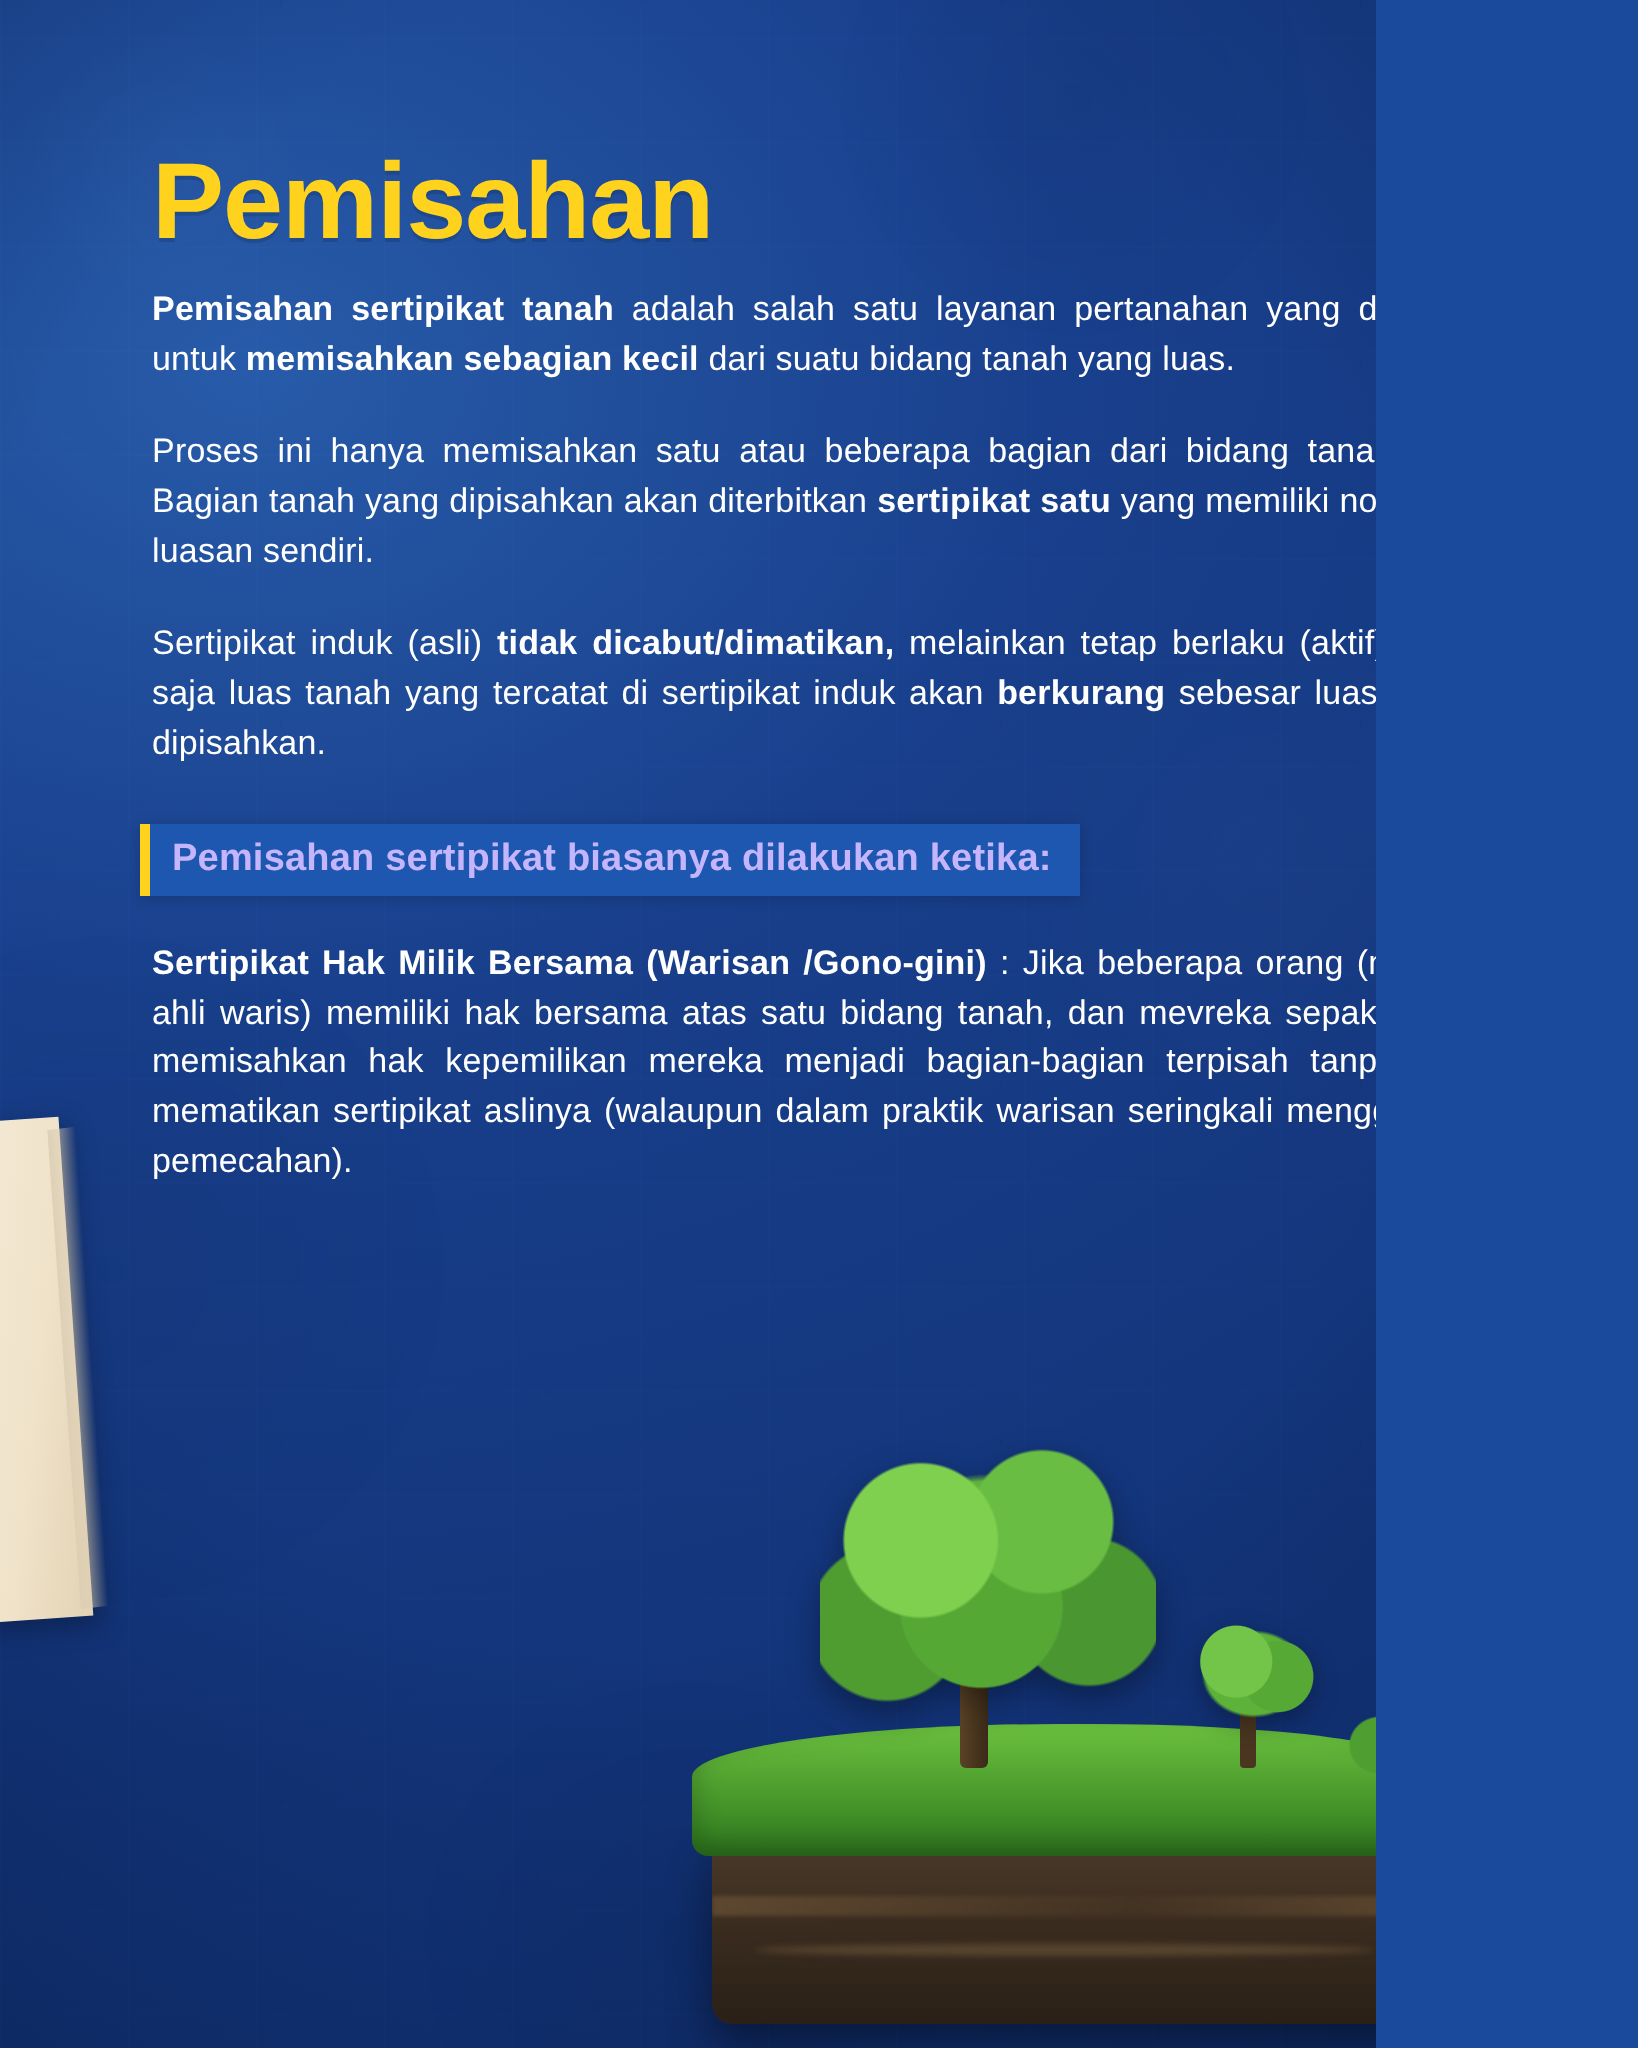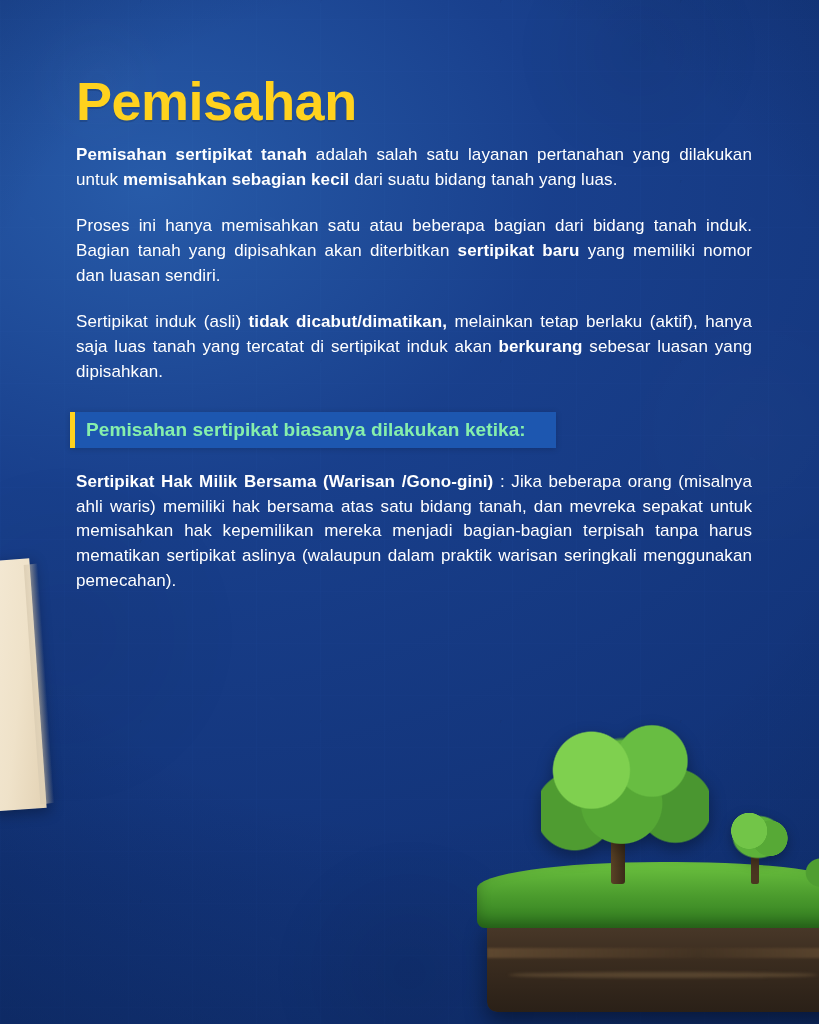--- a/index.html
+++ b/index.html
@@ -9,21 +9,21 @@
   body {
     width: 819px;
     height: 1024px;
     overflow: hidden;
     font-family: "Liberation Sans", sans-serif;
     background: #1a4a9c;
   }
 
   .poster {
     position: relative;
-    width: 819px;
+    width: 688px;
     height: 1024px;
     overflow: hidden;
     background:
       radial-gradient(ellipse 900px 700px at 18% 18%, rgba(40,92,170,0.95) 0%, rgba(25,63,140,0.9) 45%, rgba(19,52,122,0.95) 100%),
       linear-gradient(160deg, #1c4f9e 0%, #17438b 40%, #113a7d 75%, #0f3068 100%);
   }
 
   
   .map-texture {
     position: absolute;
@@ -108,24 +108,24 @@
     font-weight: 400;
     letter-spacing: 0.1px;
   }
   p.para:last-child { margin-bottom: 0; }
   .b { font-weight: 700; }
 
   .highlight-bar {
     display: inline-block;
     background: #1d57b0;
     border-left: 5px solid #ffd21e;
-    color: #86efac;
+    color: #c4b5fd;
     font-weight: 700;
     font-size: 19px;
-    padding: 7px 30px 7px 11px;
+    padding: 7px 14px 7px 11px;
     margin: 6px 0 22px -6px;
     letter-spacing: 0.1px;
     box-shadow: 0 1px 6px rgba(0,0,0,0.18);
   }
 
   
   .illus {
     position: absolute;
     right: -10px;
     bottom: 0;
@@ -232,21 +232,21 @@
   <div class="map-texture"></div>
   <div class="map-blobs"></div>
   <div class="vignette"></div>
 
   <div class="paper-strip"></div>
 
   <div class="content">
     <h1 class="title">Pemisahan</h1>
 
     <p class="para"><span class="b">Pemisahan sertipikat tanah</span><span> adalah salah satu layanan pertanahan yang dilakukan untuk </span><span class="b">memisahkan sebagian kecil</span><span> dari suatu bidang tanah yang luas.</span></p>
-    <p class="para"><span>Proses ini hanya memisahkan satu atau beberapa bagian dari bidang tanah induk. Bagian tanah yang dipisahkan akan diterbitkan </span><span class="b">sertipikat baru</span><span> yang memiliki nomor dan luasan sendiri.</span></p>
+    <p class="para"><span>Proses ini hanya memisahkan satu atau beberapa bagian dari bidang tanah induk. Bagian tanah yang dipisahkan akan diterbitkan </span><span class="b">sertipikat satu</span><span> yang memiliki nomor dan luasan sendiri.</span></p>
     <p class="para"><span>Sertipikat induk (asli) </span><span class="b">tidak dicabut/dimatikan,</span><span> melainkan tetap berlaku (aktif), hanya saja luas tanah yang tercatat di sertipikat induk akan </span><span class="b">berkurang</span><span> sebesar luasan yang dipisahkan.</span></p>
 
     <div class="highlight-bar">Pemisahan sertipikat biasanya dilakukan ketika:</div>
 
     <p class="para"><span class="b">Sertipikat Hak Milik Bersama (Warisan /Gono-gini)</span><span> : Jika beberapa orang (misalnya ahli waris) memiliki hak bersama atas satu bidang tanah, dan mevreka sepakat untuk memisahkan hak kepemilikan mereka menjadi bagian-bagian terpisah tanpa harus mematikan sertipikat aslinya (walaupun dalam praktik warisan seringkali menggunakan pemecahan).</span></p>
   </div>
 
   <div class="illus">
     <div class="soil"></div>
     <div class="grass"></div>

